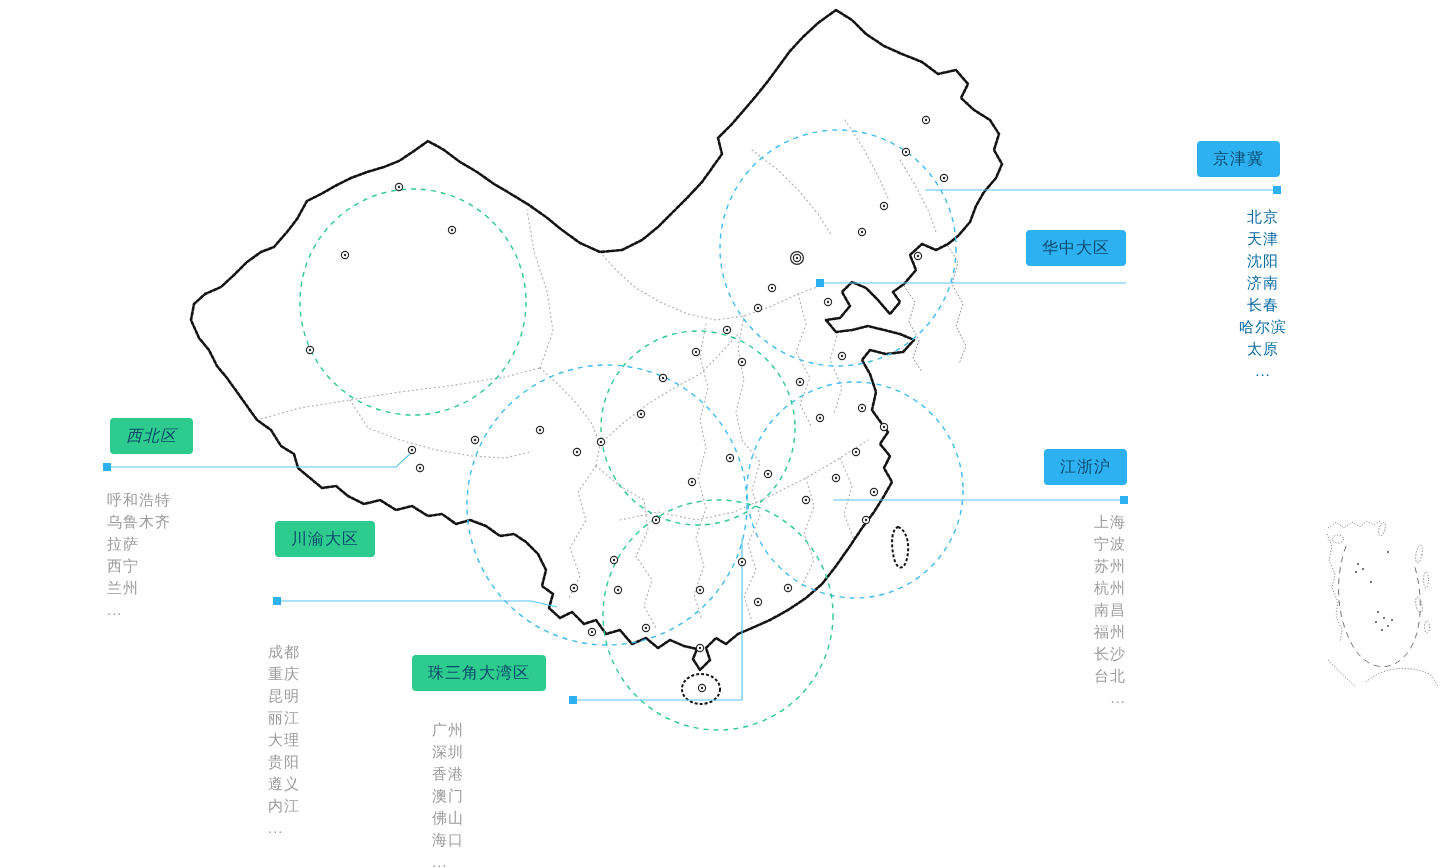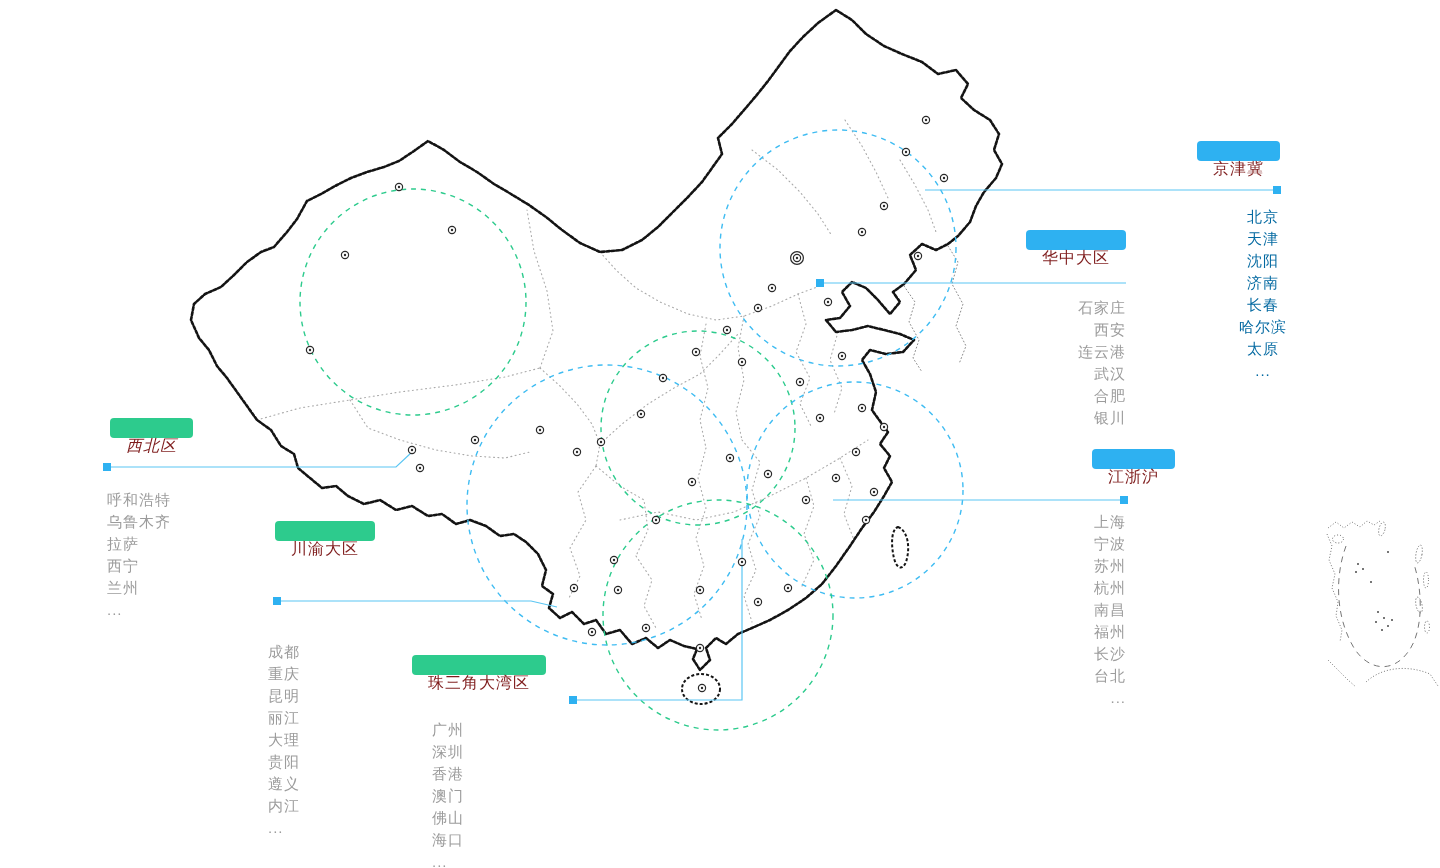--- a/index.html
+++ b/index.html
@@ -3,22 +3,22 @@
 <meta charset="utf-8">
 <style>
   * { margin:0; padding:0; box-sizing:border-box; }
   html,body { width:1440px; height:868px; background:#ffffff; overflow:hidden;
               font-family:"Liberation Sans","DejaVu Sans",sans-serif; }
   .stage { position:relative; width:1440px; height:868px; background:#fff; }
 
   svg.map-svg { position:absolute; left:0; top:0; }
 
   
-  .region-label { position:absolute; height:20px; line-height:36px; padding:10px 16px;
-                  color:#7f1d1d; font-size:16px; letter-spacing:1px; border-radius:4px;
+  .region-label { position:absolute; height:36px; line-height:36px; padding:0 16px;
+                  color:#0c4a6e; font-size:16px; letter-spacing:1px; border-radius:4px;
                   cursor:pointer; white-space:nowrap; }
   .region-label.blue  { background:#2EB1F1; }
   .region-label.green { background:#2DCB8D; }
 
   
   .city-list { position:absolute; font-size:15px; color:#9C9C9C; letter-spacing:1px; }
   .city-list .city { height:22px; line-height:22px; }
   .city-list.dark { color:#0369a1; }
   .align-right  { text-align:right; }
   .align-center { text-align:center; }
@@ -196,44 +196,36 @@
           <circle cx="50" cy="110" r="1"></circle>
         <circle cx="62" cy="114" r="1"></circle>
           <circle cx="56" cy="118" r="1"></circle>
           <circle cx="66" cy="108" r="1"></circle>
       </g>
     </g>
   </svg>
 
   <div class="region-label blue" style="left:1197px; top:141px;">京津冀</div>
   <div class="region-label blue" style="left:1026px; top:230px;">华中大区</div>
-  <div class="region-label blue" style="left:1092px; top:449px;">江浙沪</div>
+  <div class="region-label blue" style="left:1044px; top:449px;">江浙沪</div>
   <div class="region-label green" style="left:110px;  top:418px;font-style:italic;">西北区</div>
   <div class="region-label green" style="left:275px;  top:521px;">川渝大区</div>
   <div class="region-label green" style="left:412px;  top:655px;">珠三角大湾区</div>
 
   <div class="city-list align-center dark" style="left:1203px; top:206px; width:120px;">
     <div class="city">北京</div>
     <div class="city">天津</div>
     <div class="city">沈阳</div>
     <div class="city">济南</div>
     <div class="city">长春</div>
     <div class="city">哈尔滨</div>
     <div class="city">太原</div>
     <div class="city">...</div>
   </div>
 
-  <div class="city-list align-right" style="left:1006px; top:297px; width:120px;">
-    <div class="city">石家庄</div>
-    <div class="city">西安</div>
-    <div class="city">连云港</div>
-    <div class="city">武汉</div>
-    <div class="city">合肥</div>
-    <div class="city">银川</div>
-  </div>
 
   <div class="city-list align-right" style="left:1006px; top:511px; width:120px;">
     <div class="city">上海</div>
     <div class="city">宁波</div>
     <div class="city">苏州</div>
     <div class="city">杭州</div>
     <div class="city">南昌</div>
     <div class="city">福州</div>
     <div class="city">长沙</div>
     <div class="city">台北</div>

